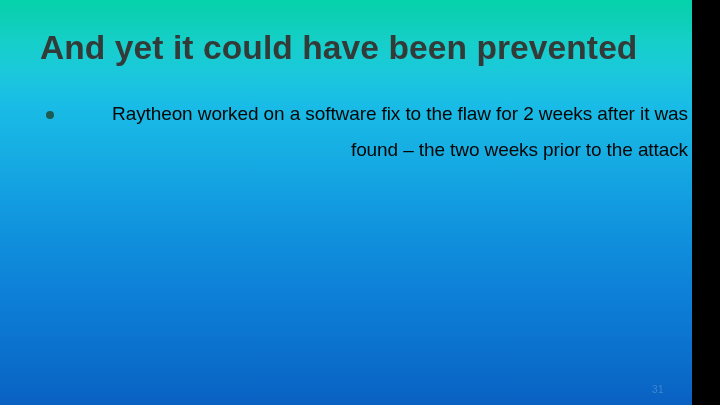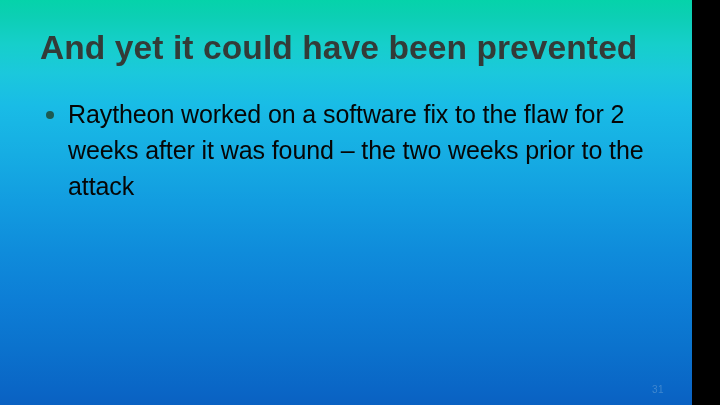--- a/index.html
+++ b/index.html
@@ -50,23 +50,24 @@
     position: absolute;
     left: 40px;
     top: 96px;
     width: 648px;
   }
   .bullet-row {
     position: relative;
     padding-left: 28px;
     margin: 0 0 10px 0;
     color: #060606;
-    font-size: 25px;
+    font-size: 19px;
     line-height: 36px;
     letter-spacing: -0.1px;
+    text-align: right;
   }
   .bullet-row:last-child { margin-bottom: 0; }
   .bullet-dot {
     position: absolute;
     left: 6px;
     top: 15px;
     width: 8px;
     height: 8px;
     border-radius: 50%;
     background: #1d5a52;

